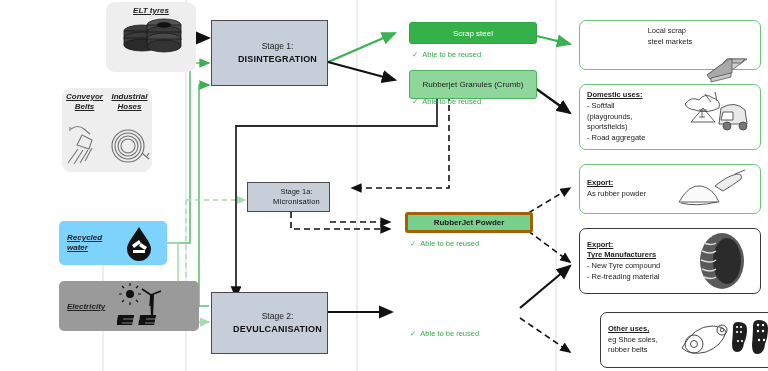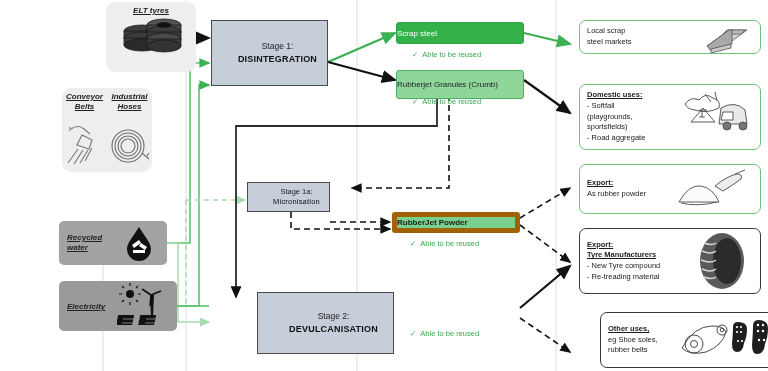--- a/index.html
+++ b/index.html
@@ -5,43 +5,43 @@
   html,body{margin:0;padding:0;background:#ffffff;}
   body{width:768px;height:371px;overflow:hidden;
        font-family:"Liberation Sans","DejaVu Sans",sans-serif;
        color:#1a1a1a;position:relative;}
   #stage{position:absolute;left:0;top:0;width:768px;height:371px;}
   .svg-layer{position:absolute;left:0;top:0;width:768px;height:371px;}
   .node{position:absolute;box-sizing:border-box;}
 
   
   .panel-light{background:#eeeeee;border-radius:9px;}
-  .panel-water{background:#a3a3a3;border-radius:5px;}
+  .panel-water{background:#7dd3fc;border-radius:5px;}
   .panel-elec{background:#9a9a9a;border-radius:5px;}
 
   .inp-title{font-size:8px;font-style:italic;font-weight:bold;
              text-decoration:underline;color:#222;text-align:center;}
   .inp-label{font-size:8px;font-style:italic;font-weight:bold;
              text-decoration:underline;color:#222;}
 
   
   .stage-box{background:#c6ced9;border:1.4px solid #4a4a4a;
              display:flex;flex-direction:column;align-items:center;
              justify-content:center;text-align:center;line-height:1.35;padding-left:16px;}
   .stage-top{font-size:8.5px;color:#222;}
   .stage-main{font-size:9px;font-weight:bold;color:#111;letter-spacing:.2px;}
   .stage-small .stage-top{font-size:7.5px;}
   .stage-small .stage-main{font-size:7.5px;font-weight:normal;}
 
   
   .prod{border-radius:3px;display:flex;align-items:center;
-        justify-content:flex-start;text-align:center;font-size:8px;}
+        justify-content:center;text-align:center;font-size:8px;margin-left:13px;}
   .prod-solid{background:#35b14a;color:#ffffff;border:1px solid #2fa344;}
   .prod-lite{background:#8fd69b;color:#1d1d1d;border:1.2px solid #4bb15f;}
-  .prod-mid{background:#79cf8c;color:#1d1d1d;border:5px solid #a16207;font-weight:bold;}
+  .prod-mid{background:#79cf8c;color:#1d1d1d;border:3px solid #a16207;font-weight:bold;}
   .prod-black{background:#0d0d0d;color:#ffffff;border:1px solid #000;
               border-radius:4px;font-weight:bold;}
   .reuse{position:absolute;font-size:7.5px;color:#3aa94f;white-space:nowrap;}
   .reuse .tick{margin-right:4px;}
 
   
   .card{border-radius:7px;background:#fff;box-sizing:border-box;
         display:flex;align-items:center;padding:5px 7px;}
   .card-green{border:1.3px solid #6cc47c;}
   .card-dark{border:1.3px solid #3a3a3a;}
@@ -171,21 +171,21 @@
         <path d="M20,4 C26,14 32,20 32,26 a12,12 0 0 1 -24,0 C8,20 14,14 20,4 z" fill="#111"></path>
         <g fill="#fff">
           <path d="M13,22 l7,-5 l2,3 l-7,5 z"></path>
             <path d="M22,20 l6,4 l-2,3 l-6,-4 z"></path>
           <rect x="14" y="27" width="12" height="3"></rect>
         </g>
       </svg>
     </div>
   </div>
 
-  <div class="node panel-elec" style="left:59px;top:281px;width:118px;height:50px;">
+  <div class="node panel-elec" style="left:59px;top:281px;width:140px;height:50px;">
     <div style="display:flex;align-items:center;height:100%;">
       <div class="inp-label" style="margin-left:8px;width:50px;">Electricity</div>
       <svg width="56" height="46">
         <g fill="#111">
           <circle cx="13" cy="11" r="4"></circle>
           <g stroke="#111" stroke-width="1.2">
             <path d="M13,3 v-3 M13,19 v3 M5,11 h-3 M21,11 h3 M7,5 l-2,-2 M19,17 l2,2 M19,5 l2,-2 M7,17 l-2,2"></path>
           </g>
           <path d="M33,12 l1,22 h2 l1,-22 z"></path>
           <g stroke="#111" stroke-width="1.6" fill="none">
@@ -204,21 +204,21 @@
   <div class="node stage-box" style="left:211px;top:20px;width:117px;height:66px;">
     <div class="stage-top">Stage 1:</div>
     <div class="stage-main">DISINTEGRATION</div>
   </div>
 
   <div class="node stage-box stage-small" style="left:247px;top:182px;width:83px;height:30px;">
     <div class="stage-top">Stage 1a:</div>
     <div class="stage-main">Micronisation</div>
   </div>
 
-  <div class="node stage-box" style="left:211px;top:292px;width:137px;height:62px;margin-left:46px;">
+  <div class="node stage-box" style="left:211px;top:292px;width:117px;height:62px;">
     <div class="stage-top">Stage 2:</div>
     <div class="stage-main">DEVULCANISATION</div>
   </div>
 
   <div class="node prod prod-solid" style="left:396px;top:22px;width:128px;height:22px;">
     <span>Scrap steel</span>
   </div>
   <div class="reuse" style="left:412px;top:50px;">
     <span class="tick">✓</span><span>Able to be reused</span>
   </div>
@@ -234,21 +234,21 @@
     <span>RubberJet Powder</span>
   </div>
   <div class="reuse" style="left:410px;top:239px;">
     <span class="tick">✓</span><span>Able to be reused</span>
   </div>
 
   <div class="reuse" style="left:410px;top:329px;">
     <span class="tick">✓</span><span>Able to be reused</span>
   </div>
 
-  <div class="node card card-green" style="left:579px;top:20px;width:182px;height:34px;">
+  <div class="node card card-green" style="left:579px;top:20px;width:182px;height:50px;flex-direction:column;">
     <div class="card-txt">
       <div>Local scrap</div>
       <div>steel markets</div>
     </div>
     <svg class="card-ico" width="56" height="38">
       <g stroke="#555" stroke-width="0.8">
         <path d="M10,28 l22,-16 l18,0 l-22,16 z" fill="#d4d4d4"></path>
         <path d="M30,12 l18,0 l-4,4 l-18,0 z" fill="#bdbdbd"></path>
         <path d="M10,28 l22,-16 l3,0 l0,14 l-22,6 z" fill="#a9a9a9"></path>
         <path d="M14,31 l20,-5 l0,4 l-20,5 z" fill="#c9c9c9"></path>

